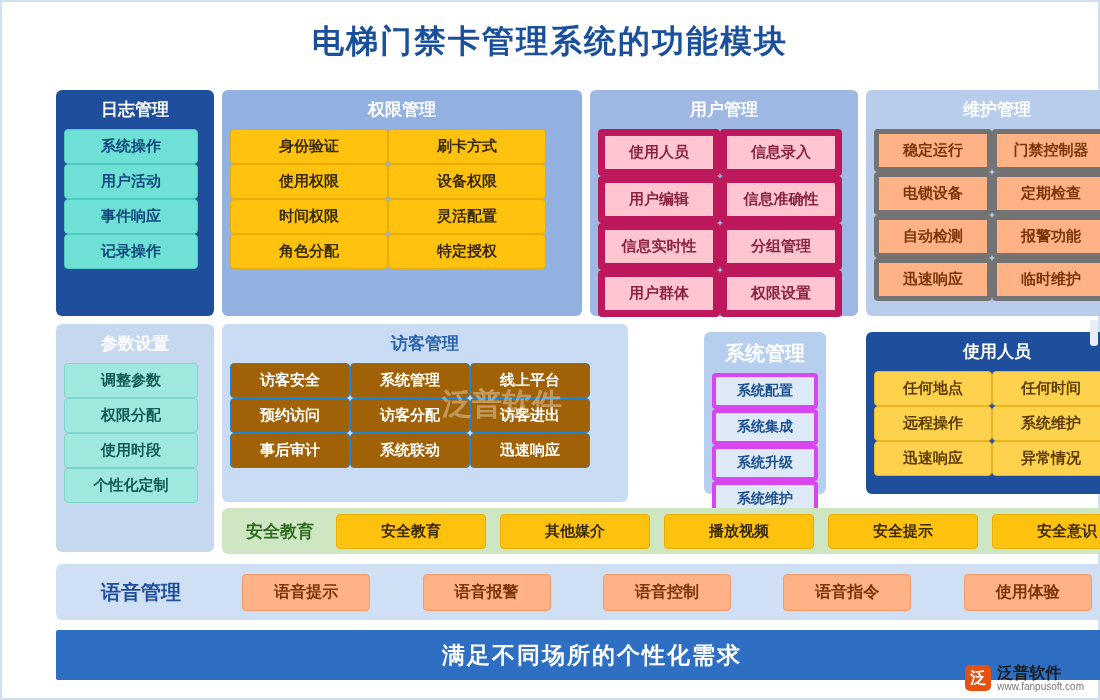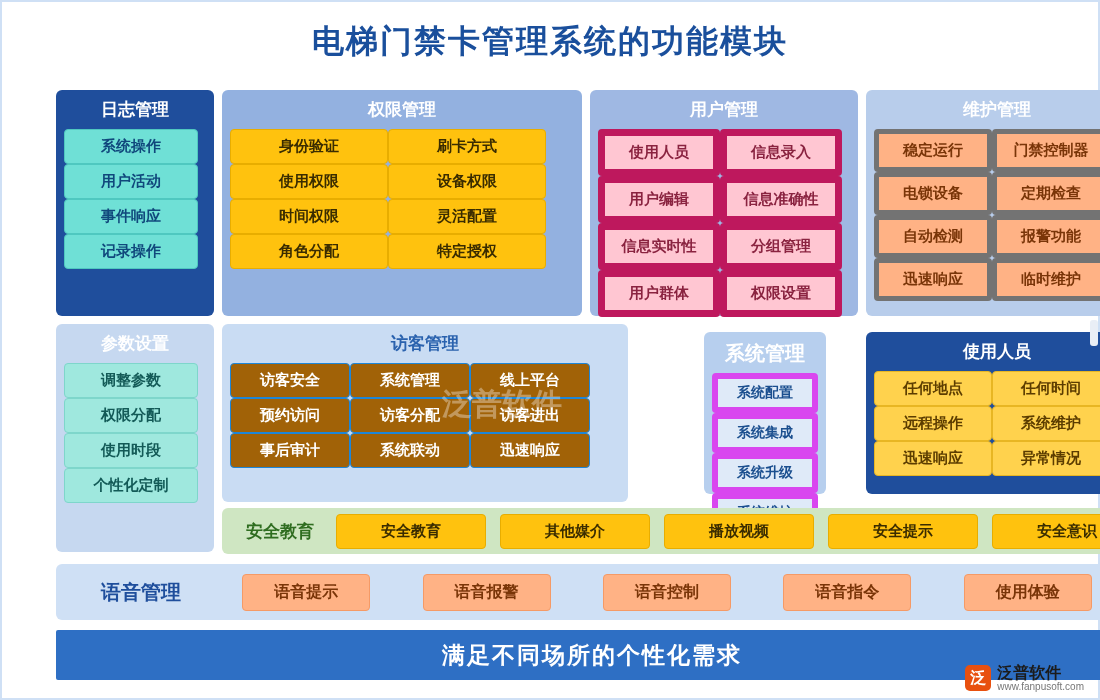--- a/index.html
+++ b/index.html
@@ -88,21 +88,21 @@
   #p-param .chip { background: #9fe8de; color: #135a57; border: 1px solid #7ed6cb; width: 134px; }
 
   
   #p-visitor { left: 178px; top: 322px; width: 406px; height: 178px; background: #c9dcf3; }
   #p-visitor .panel-head { color: #2a62ae; }
   #p-visitor .chip { background: #a16207; color: #ffffff; border: 1px solid #1d86d8; width: 120px; }
 
   
   #p-sys { left: 660px; top: 330px; width: 122px; height: 162px; background: #b7cfee; }
   #p-sys .panel-head { color: #ffffff; font-size: 20px; margin-bottom: 6px; }
-  #p-sys .chip { background: #dfeaf8; color: #1b4f8f; border: 6px solid #d946ef; width: 106px; padding: 5px 2px; font-size: 14px; }
+  #p-sys .chip { background: #dfeaf8; color: #1b4f8f; border: 4px solid #d946ef; width: 106px; padding: 5px 2px; font-size: 14px; }
 
   
   #p-remote { left: 822px; top: 330px; width: 262px; height: 162px; background: #1f4e9c; }
   #p-remote .panel-head { color: #ffffff; }
   #p-remote .chip { background: #ffd24d; color: #5c3d00; border: 1px solid #e8b623; width: 118px; }
 
   
   #p-safety {
     left: 178px; top: 506px; width: 906px; height: 46px;
     background: #cfe6c2; display: flex; align-items: center; padding: 0 10px;

